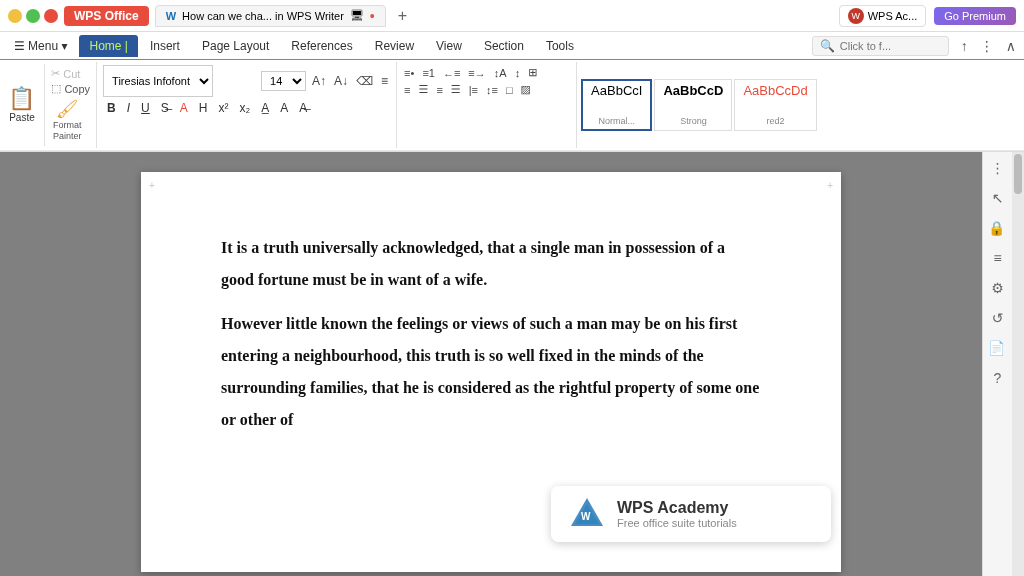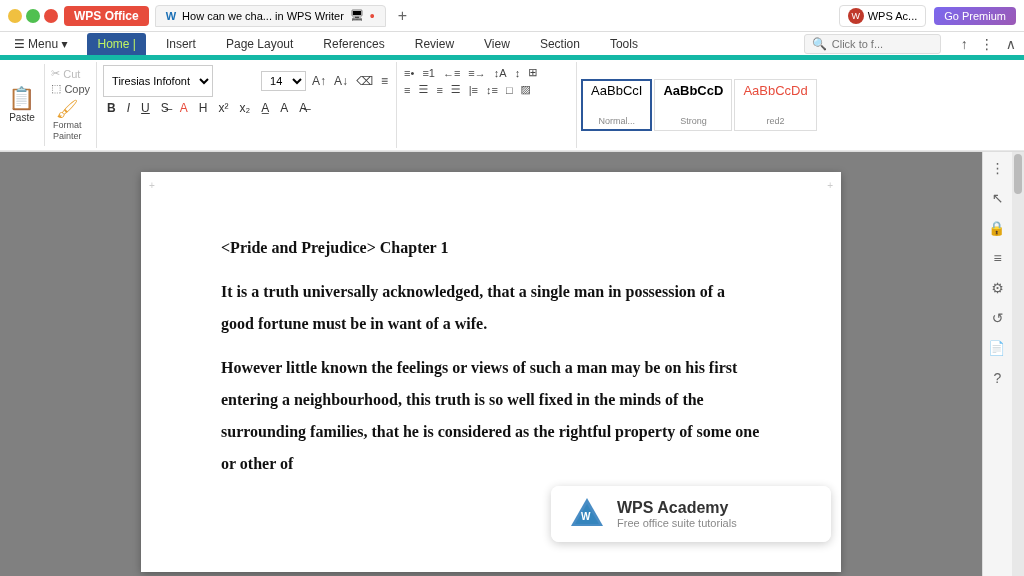--- a/index.html
+++ b/index.html
@@ -35,21 +35,21 @@
     .profile-avatar { width: 16px; height: 16px; border-radius: 50%; background: #c0392b; display: flex; align-items: center; justify-content: center; color: #fff; font-size: 9px; }
     .go-premium-btn {
       background: linear-gradient(135deg, #7b68ee, #9b59b6);
       color: #fff; border: none; border-radius: 4px; padding: 3px 10px; font-size: 11px; cursor: pointer;
     }
 
     
     .ribbon { background: #fff; border-bottom: 1px solid #ddd; }
     .ribbon-tabs {
       display: flex; align-items: center; padding: 0 4px; height: 28px;
-      border-bottom: 5px solid #14b8a6; gap: 10px;
+      border-bottom: 1px solid #14b8a6; gap: 2px;
     }
     .ribbon-tab {
       padding: 4px 10px; font-size: 12px; cursor: pointer; border-radius: 3px 3px 0 0;
       color: #333; border: none; background: none;
     }
     .ribbon-tab.active { background: #2b579a; color: #bef264; }
     .ribbon-search {
       margin-left: auto; display: flex; align-items: center; gap: 4px;
       background: #f5f5f5; border: 1px solid #ddd; border-radius: 3px; padding: 2px 8px;
     }
@@ -294,21 +294,20 @@
 
   </div>
 </div>
 
 <div style="display:flex; height: calc(576px - 32px - 96px - 22px); background:#808080; position:relative;">
   <div style="flex:1; overflow-y:auto; padding: 20px; display:flex; justify-content:center;">
     <div class="doc-page">
       <span class="corner-mark corner-tl">+</span>
       <span class="corner-mark corner-tr">+</span>
       <div class="doc-content">
-        <h2>&lt;Pride and Prejudice&gt; Chapter 1</h2>
         <p>It is a truth universally acknowledged, that a single man in possession of a good fortune must be in want of a wife.</p>
         <p>However little known the feelings or views of such a man may be on his first entering a neighbourhood, this truth is so well fixed in the minds of the surrounding families, that he is considered as the rightful property of some one or other of</p>
       </div>
 
       <div class="academy-overlay">
         <svg class="academy-logo" viewBox="0 0 40 40">
           <polygon points="20,4 36,32 4,32" fill="#1a6fb5" opacity="0.8"></polygon>
           <polygon points="20,10 32,30 8,30" fill="#2980b9" opacity="0.6"></polygon>
           <text x="14" y="26" font-size="10" fill="white" font-weight="bold">W</text>
         </svg>

